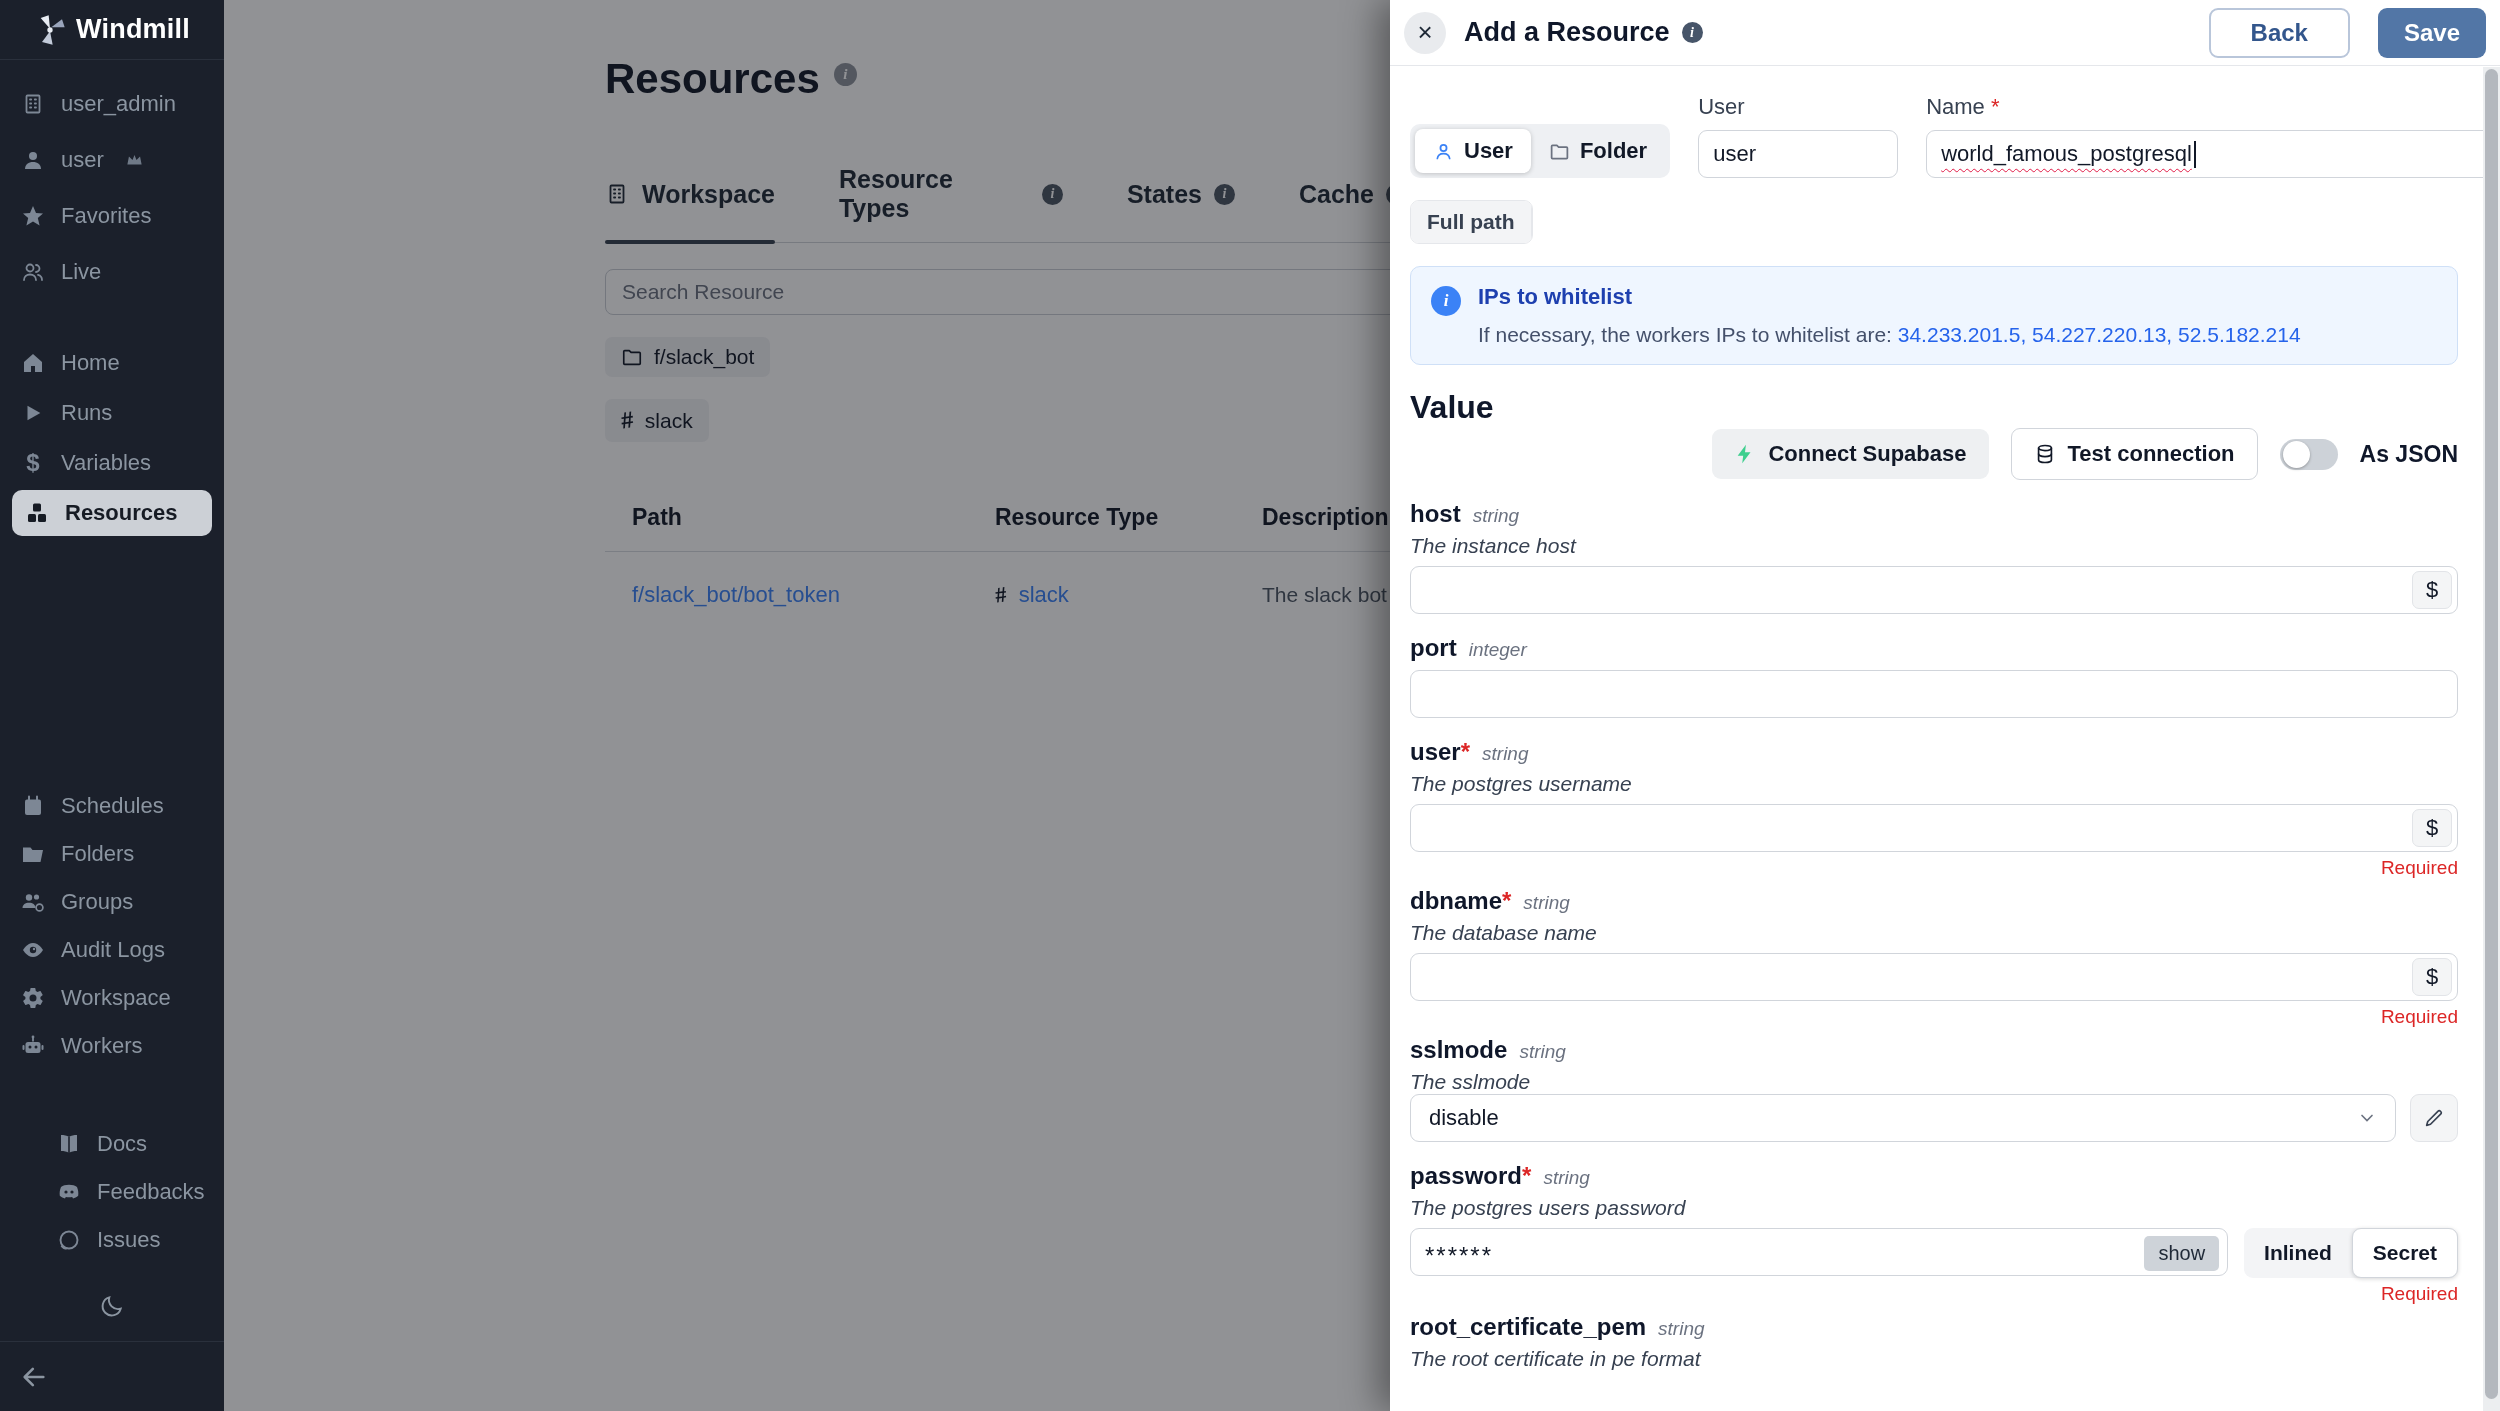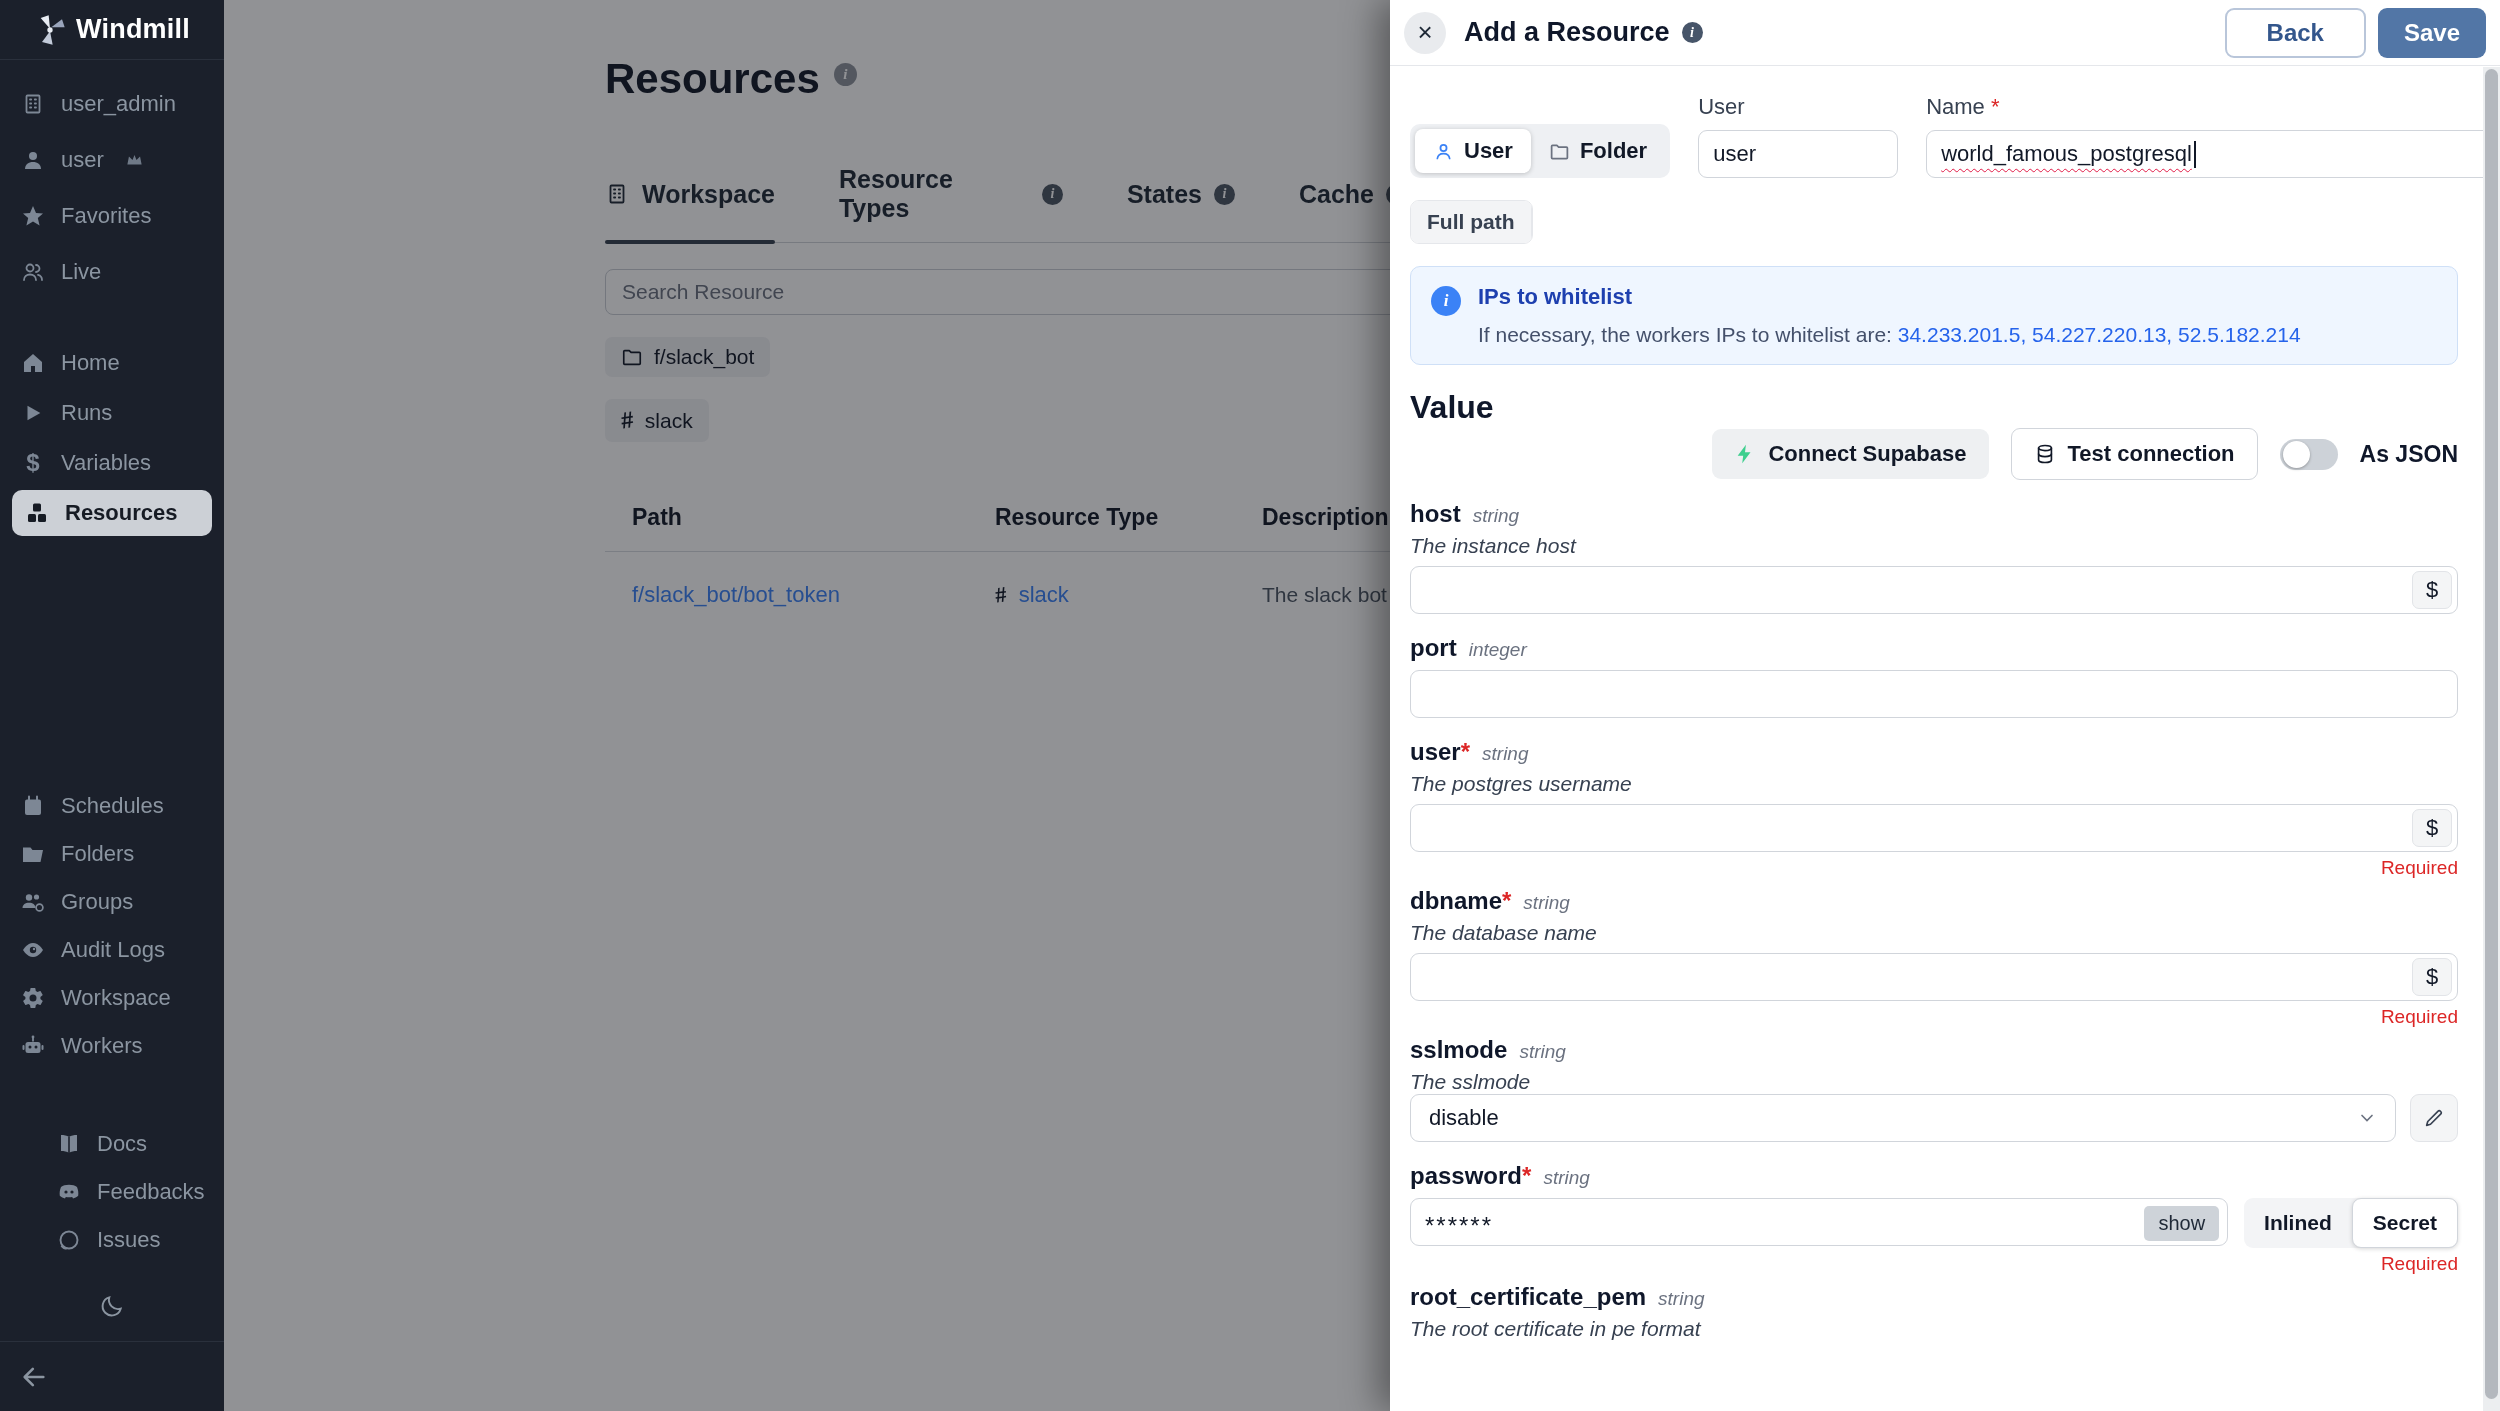--- a/index.html
+++ b/index.html
@@ -62,21 +62,21 @@
 
   
   .drawer { position:absolute; left:1390px; top:0; width:1110px; height:1411px; background:#fff; z-index:20; box-shadow:-12px 0 34px rgba(0,0,0,0.38); }
   .d-header { height:66px; display:flex; align-items:center; padding:0 14px 0 14px; border-bottom:1px solid #e5e7eb; }
   .close-btn { width:42px; height:42px; border-radius:50%; background:#e9ebee; display:flex; align-items:center; justify-content:center; font-size:26px; color:#1f2937; cursor:pointer; border:none; }
   .close-btn::before { content:"\00D7"; }
   .d-title { margin-left:18px; font-size:27px; font-weight:700; color:#0f172a; }
   .d-title-info { width:21px; height:21px; font-size:14px; background:#475569; margin-left:12px; }
   .d-head-spacer { flex:1; }
   .btn-back { height:50px; padding:0 40px; background:#fff; border:2px solid #b9c6da; border-radius:9px; color:#33568c; font-size:24px; font-weight:700; cursor:pointer; font-family:"Liberation Sans",sans-serif; }
-  .btn-save { height:50px; padding:0 26px; margin-left:12px; background:#5276a6; border:none; border-radius:9px; color:#fff; font-size:24px; font-weight:700; cursor:pointer; font-family:"Liberation Sans",sans-serif; }
+  .btn-save { height:50px; padding:0 26px; margin-left:28px; background:#5276a6; border:none; border-radius:9px; color:#fff; font-size:24px; font-weight:700; cursor:pointer; font-family:"Liberation Sans",sans-serif; }
   .d-body { position:relative; padding:12px 40px 0 20px; height:1344px; overflow:hidden; }
 
   .owner-row { display:flex; align-items:flex-end; gap:28px; margin-top:16px; }
   .toggle-group { display:inline-flex; background:#eef0f3; border-radius:10px; padding:5px; }
   .toggle-pill { display:flex; align-items:center; gap:10px; padding:9px 18px; font-size:22px; font-weight:700; color:#111827; border-radius:8px; cursor:pointer; }
   .toggle-pill.on { background:#fff; box-shadow:0 1px 5px rgba(0,0,0,.2); }
   .toggle-pill .ic { width:21px; height:21px; }
   .ic-user-blue { color:#3b82f6; } .ic-folder-gray { color:#6b7280; }
   .field-col label { display:block; font-size:22px; color:#374151; margin-bottom:10px; }
   .red-star { color:#dc2626; }
@@ -564,20 +564,21 @@
         </div>
       </div>
     </div>
 
     
     <div class="field">
       <div class="field-head">
         <span class="field-name"><span>password</span><span class="red-star">*</span></span>
         <span class="field-type">string</span>
       </div>
+      <div class="field-desc">The postgres users password</div>
       <div class="pw-row">
         <div class="pw-box">
           <span class="pw-stars">******</span>
           <button class="show-btn">show</button>
         </div>
         <div class="seg">
           <button class="seg-btn">Inlined</button>
           <button class="seg-btn on">Secret</button>
         </div>
       </div>

